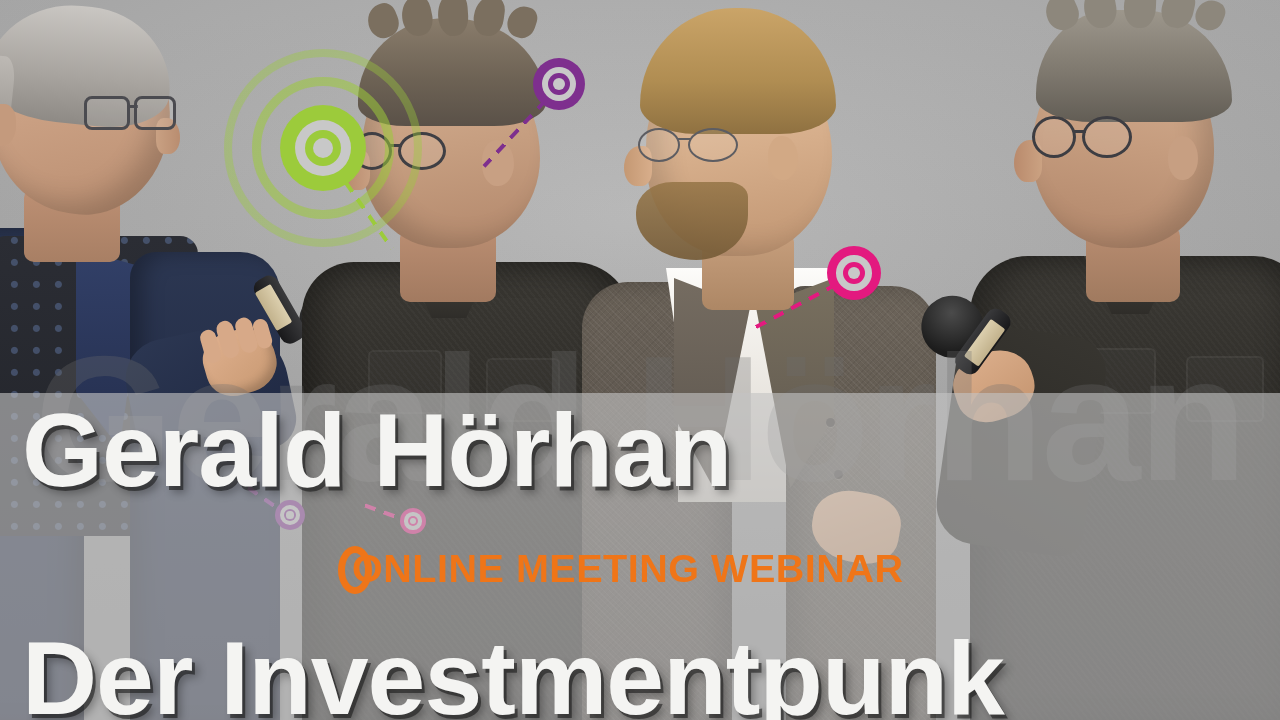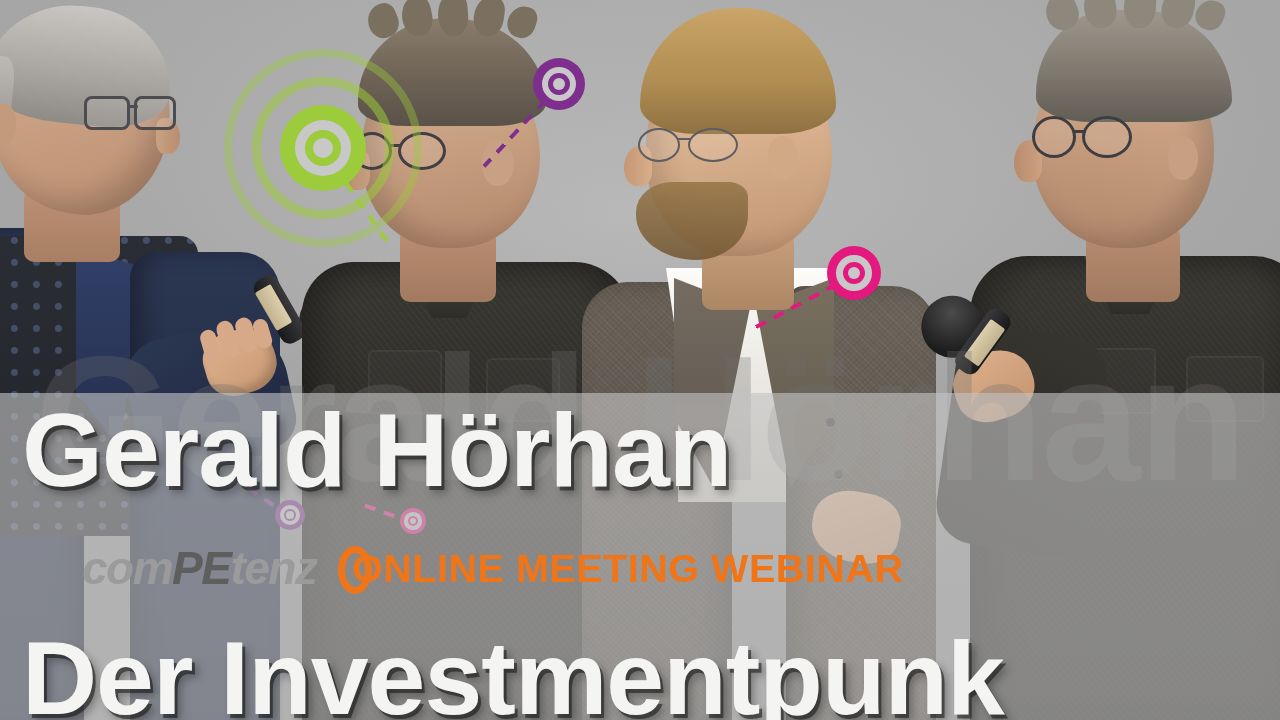--- a/index.html
+++ b/index.html
@@ -602,18 +602,17 @@
 
   <div id="ghost">Gerald Hörhan</div>
   <div id="band"></div>
 
   <div class="bigtitle" id="title1">Gerald Hörhan</div>
   <div class="bigtitle" id="title2">Der Investmentpunk</div>
 
   <div id="webinar">ONLINE MEETING WEBINAR</div>
 
   <div id="competenz">
-    <div class="word"><span class="g1">com</span><span class="g2">PE</span><span class="g1">tenz</span></div>
     <div class="ring"></div>
   </div>
 
 
 </div>
 
 </body></html>

